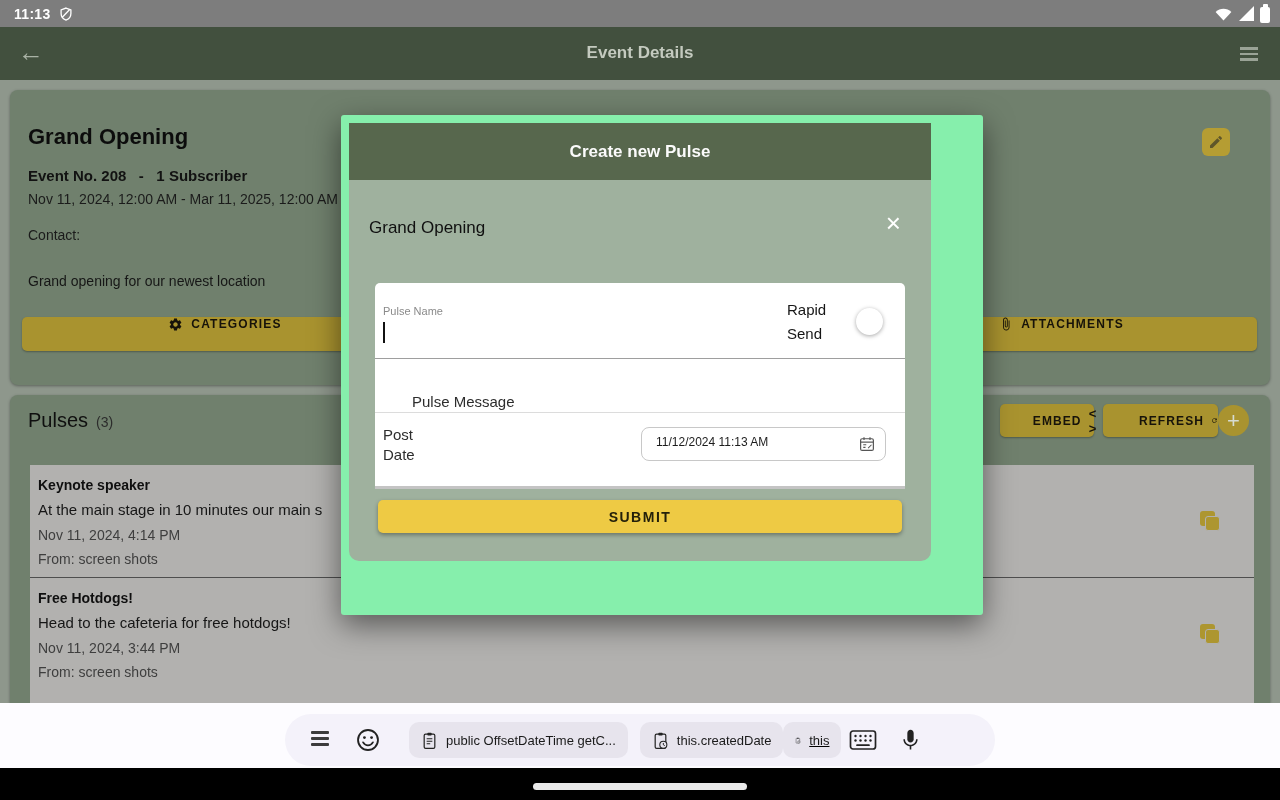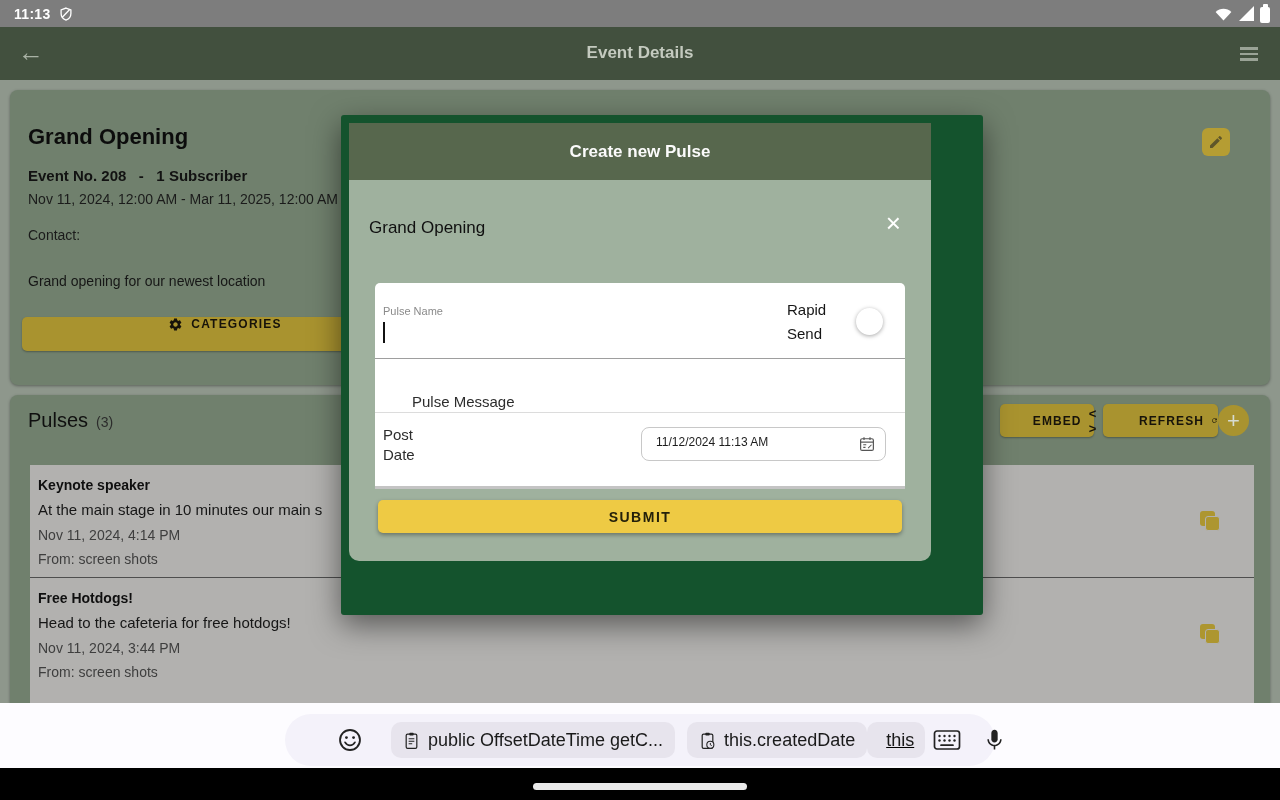--- a/index.html
+++ b/index.html
@@ -57,21 +57,21 @@
   .pulse-row.divided { border-bottom:1px solid #4e4e4e; }
   .pr-title { font-size:14px; font-weight:bold; color:#0f0f0f; margin-bottom:8px; }
   .pr-msg { font-size:15px; color:#161616; margin-bottom:9px; white-space:nowrap; overflow:hidden; }
   .pr-date { font-size:14px; color:#3e3e3e; margin-bottom:8px; }
   .pr-from { font-size:14px; color:#3e3e3e; }
   .copy-icon { position:absolute; right:32px; top:46px; width:22px; height:22px; cursor:pointer; }
   .copy-icon .b { position:absolute; left:0; top:0; width:15px; height:15px; background:#ad9630; border-radius:3px; }
   .copy-icon .f { position:absolute; left:5px; top:5px; width:15px; height:15px; background:#ad9630; border-radius:3px; border:1.5px solid #b2b1af; }
 
   
-  .modal { position:absolute; left:341px; top:115px; width:642px; height:500px; background:#14532d; border-radius:3px;
+  .modal { position:absolute; left:341px; top:115px; width:642px; height:500px; background:#86efac; border-radius:3px;
     box-shadow:0 10px 30px rgba(0,0,0,.5); }
   .modal-header { position:absolute; left:8px; top:8px; width:582px; height:57px; background:#57674d;
     display:flex; align-items:center; justify-content:center; }
   .modal-title { font-size:17px; font-weight:bold; color:#fbfbfb; }
   .modal-body { position:absolute; left:8px; top:65px; width:582px; height:381px; background:#9fb19e; border-radius:0 0 10px 10px; }
   .mb-event { position:absolute; left:20px; top:38px; font-size:17px; color:#101010; }
   .mb-close { position:absolute; right:30px; top:30px; font-size:26px; color:#fff; cursor:pointer; line-height:26px; }
   .form-panel { position:absolute; left:26px; top:103px; width:530px; height:206px; background:#fff; border-radius:5px 5px 0 0; }
   .fp-row1 { position:relative; height:76px; border-bottom:1px solid #9e9e9e; }
   .pulse-name-label { position:absolute; left:8px; top:22px; font-size:11px; color:#8a8a8a; }
@@ -93,21 +93,21 @@
     box-shadow:0 2px 4px rgba(0,0,0,.35); }
 
   
   .bottom-strip { position:absolute; left:0; top:703px; width:1280px; height:65px; background:#fdfcff; }
   .sugg-pill { position:absolute; left:285px; top:11px; width:710px; height:52px; background:#f4f2fa; border-radius:26px;
     display:flex; align-items:center; padding:0 18px; }
   .sp-menu { width:18px; margin-left:8px; cursor:pointer; }
   .sp-menu div { height:2.5px; background:#3c3c3c; margin-bottom:3.5px; border-radius:1px; }
   .sp-smiley { margin-left:26px; display:flex; cursor:pointer; }
   .chip { height:36px; background:#e7e4ed; border-radius:10px; display:flex; align-items:center; gap:8px;
-    padding:0 12px; font-size:18px; color:#1a1a1a; white-space:nowrap; cursor:pointer;justify-content:center; }
+    padding:0 12px; font-size:13px; color:#1a1a1a; white-space:nowrap; cursor:pointer; }
   .chip-1 { margin-left:28px; }
   .chip-2 { margin-left:12px; }
   .chip3-clip { margin-left:0; width:58px; overflow:hidden; flex:none;text-decoration:underline; }
   .sp-kbd { margin-left:8px; display:flex; cursor:pointer; }
   .sp-mic { margin-left:24px; display:flex; cursor:pointer; }
 
   
   .nav-bar { position:absolute; left:0; top:768px; width:1280px; height:32px; background:#000; }
   .home-pill { position:absolute; left:50%; margin-left:-107px; top:15px; width:214px; height:7px; border-radius:4px; background:#eaeaea; cursor:pointer; }
 </style>
@@ -152,20 +152,26 @@
     </div>
     <div class="ev-meta">Event No. 208   -   1 Subscriber</div>
     <div class="ev-dates">Nov 11, 2024, 12:00 AM - Mar 11, 2025, 12:00 AM</div>
     <div class="ev-contact">Contact:</div>
     <div class="ev-desc">Grand opening for our newest location</div>
     <button class="gold-btn btn-categories">
       <svg width="15" height="15" viewBox="0 0 24 24">
           <path d="M19.14 12.94c.04-.3.06-.61.06-.94s-.02-.64-.07-.94l2.03-1.58c.18-.14.23-.41.12-.61l-1.92-3.32c-.12-.22-.37-.29-.59-.22l-2.39.96c-.5-.38-1.03-.7-1.62-.94l-.36-2.54c-.04-.24-.24-.41-.48-.41h-3.84c-.24 0-.43.17-.47.41l-.36 2.54c-.59.24-1.13.57-1.62.94l-2.39-.96c-.22-.08-.47 0-.59.22L2.74 8.87c-.12.21-.07.47.12.61l2.03 1.58c-.05.3-.09.63-.09.94s.02.64.07.94l-2.03 1.58c-.18.14-.23.41-.12.61l1.92 3.32c.12.22.37.29.59.22l2.39-.96c.5.38 1.03.7 1.62.94l.36 2.54c.05.24.24.41.48.41h3.84c.24 0 .44-.17.47-.41l.36-2.54c.59-.24 1.13-.56 1.62-.94l2.39.96c.22.08.47 0 .59-.22l1.92-3.32c.12-.22.07-.47-.12-.61l-2.01-1.58zM12 15.6c-1.98 0-3.6-1.62-3.6-3.6s1.62-3.6 3.6-3.6 3.6 1.62 3.6 3.6-1.62 3.6-3.6 3.6z" fill="#17130a"></path>
         </svg>
       <span>CATEGORIES</span>
+    </button>
+    <button class="gold-btn btn-attachments">
+      <svg width="14" height="14" viewBox="0 0 24 24">
+          <path d="M16.5 6v11.5c0 2.21-1.79 4-4 4s-4-1.79-4-4V5c0-1.38 1.12-2.5 2.5-2.5s2.5 1.12 2.5 2.5v10.5c0 .55-.45 1-1 1s-1-.45-1-1V6H10v9.5c0 1.38 1.12 2.5 2.5 2.5s2.5-1.12 2.5-2.5V5c0-2.21-1.79-4-4-4S7 2.79 7 5v12.5c0 3.04 2.46 5.5 5.5 5.5s5.5-2.46 5.5-5.5V6h-1.5z" fill="#17130a"></path>
+        </svg>
+      <span>ATTACHMENTS</span>
     </button>
   </div>
 
   <div class="card pulses-card">
     <div class="pl-title">
       <span>Pulses</span><span class="pl-count">(3)</span>
     </div>
     <button class="small-gold btn-embed">
       <span>EMBED</span>
       <span class="code-glyph">&lt; &gt;</span>

